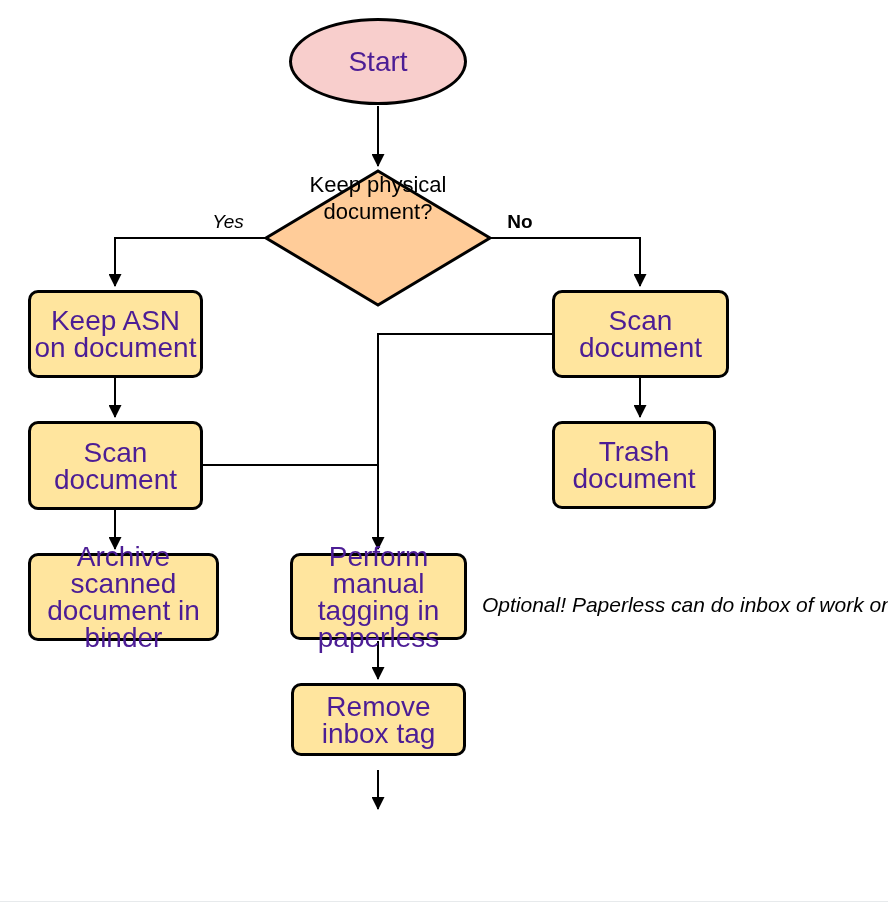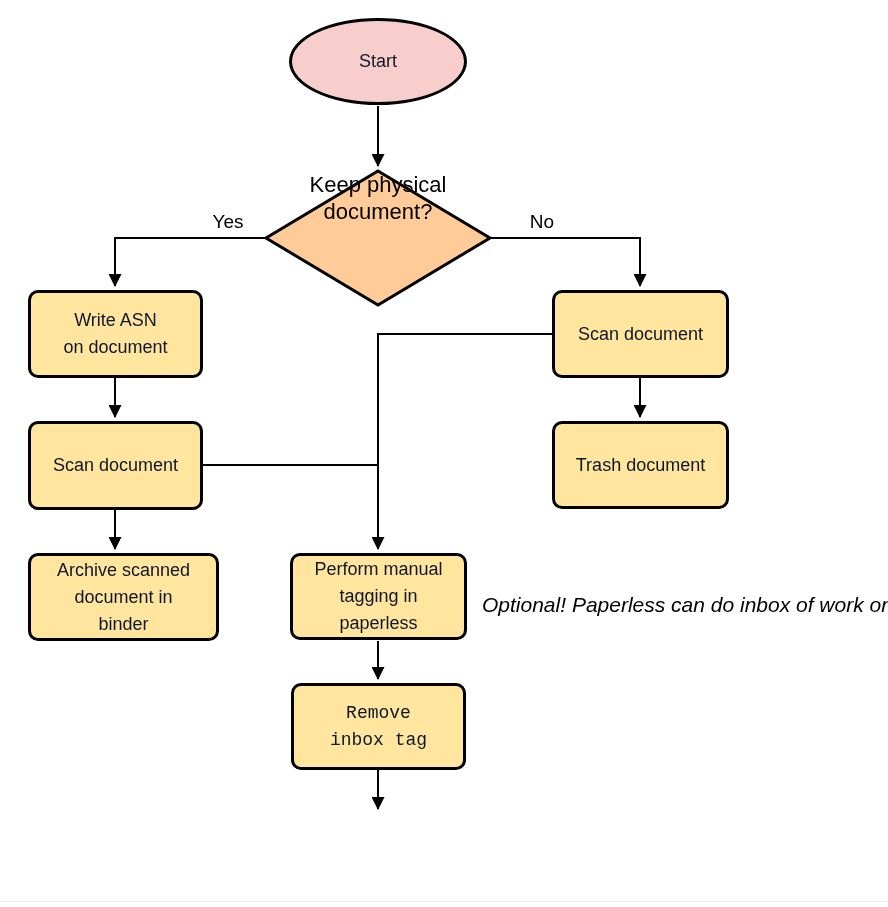--- a/index.html
+++ b/index.html
@@ -31,23 +31,23 @@
     stroke-width: 3;
   }
   .node {
     position: absolute;
     box-sizing: border-box;
     border: 3px solid var(--border, #000000);
     display: flex;
     align-items: center;
     justify-content: center;
     text-align: center;
-    font-size: 18px;
+    font-size: 28px;
     line-height: 27px;
-    color: #0f172a;
+    color: #4c1d95;
   }
   .process {
     background: var(--process-fill, #ffe59e);
     border-radius: 10px;
   }
   .terminal {
     background: var(--terminal-fill, #f8cecc);
     border-radius: 50%;
   }
   .decision-label-box {
@@ -85,27 +85,27 @@
     height: 1px;
     background: #e7eaec;
   }
 
   
   #n-start       { left: 289px; top: 18px;  width: 178px; height: 87px; }
   #n-write-asn   { left: 28px;  top: 290px; width: 175px; height: 88px; }
   #n-scan-left   { left: 28px;  top: 421px; width: 175px; height: 89px; }
   #n-archive     { left: 28px;  top: 553px; width: 191px; height: 88px; }
   #n-scan-right  { left: 552px; top: 290px; width: 177px; height: 88px; }
-  #n-trash       { left: 552px; top: 421px; width: 177px; height: 88px; text-align: right; }
+  #n-trash       { left: 552px; top: 421px; width: 164px; height: 88px; }
   #n-perform     { left: 290px; top: 553px; width: 177px; height: 87px; }
-  #n-remove      { left: 291px; top: 683px; width: 175px; height: 87px; font-family: Liberation Mono, monospace; }
+  #n-remove      { left: 291px; top: 683px; width: 175px; height: 73px; }
   #n-end         { left: 289px; top: 813px; width: 178px; height: 87px; }
   #decision-label{ left: 266px; top: 171px; width: 224px; height: 134px; }
-  #lbl-yes       { left: 228px; top: 222px; }
-  #lbl-no        { left: 542px; top: 222px; }
+  #lbl-yes       { left: 228px; top: 222px; font-style: italic; }
+  #lbl-no        { left: 520px; top: 222px; font-weight: bold; }
 </style>
 </head>
 <body>
 
 <div class="canvas">
 
   <svg class="layer" width="888" height="907" viewBox="0 0 888 907">
     <defs>
       <marker id="arrowhead" markerUnits="userSpaceOnUse" markerWidth="13" markerHeight="13" refX="12" refY="6.5" orient="auto">
         <path d="M0,0 L13,6.5 L0,13 Z" fill="#000000"></path>
@@ -129,21 +129,21 @@
   <div id="n-start" class="node terminal">
     <span class="node-label">Start</span>
   </div>
 
   <div id="decision-label" class="decision-label-box">
     <span class="node-label">Keep physical
 document?</span>
   </div>
 
   <div id="n-write-asn" class="node process">
-    <span class="node-label">Write ASN
+    <span class="node-label">Keep ASN
 on document</span>
   </div>
 
   <div id="n-scan-left" class="node process">
     <span class="node-label">Scan document</span>
   </div>
 
   <div id="n-archive" class="node process">
     <span class="node-label">Archive scanned
 document in

